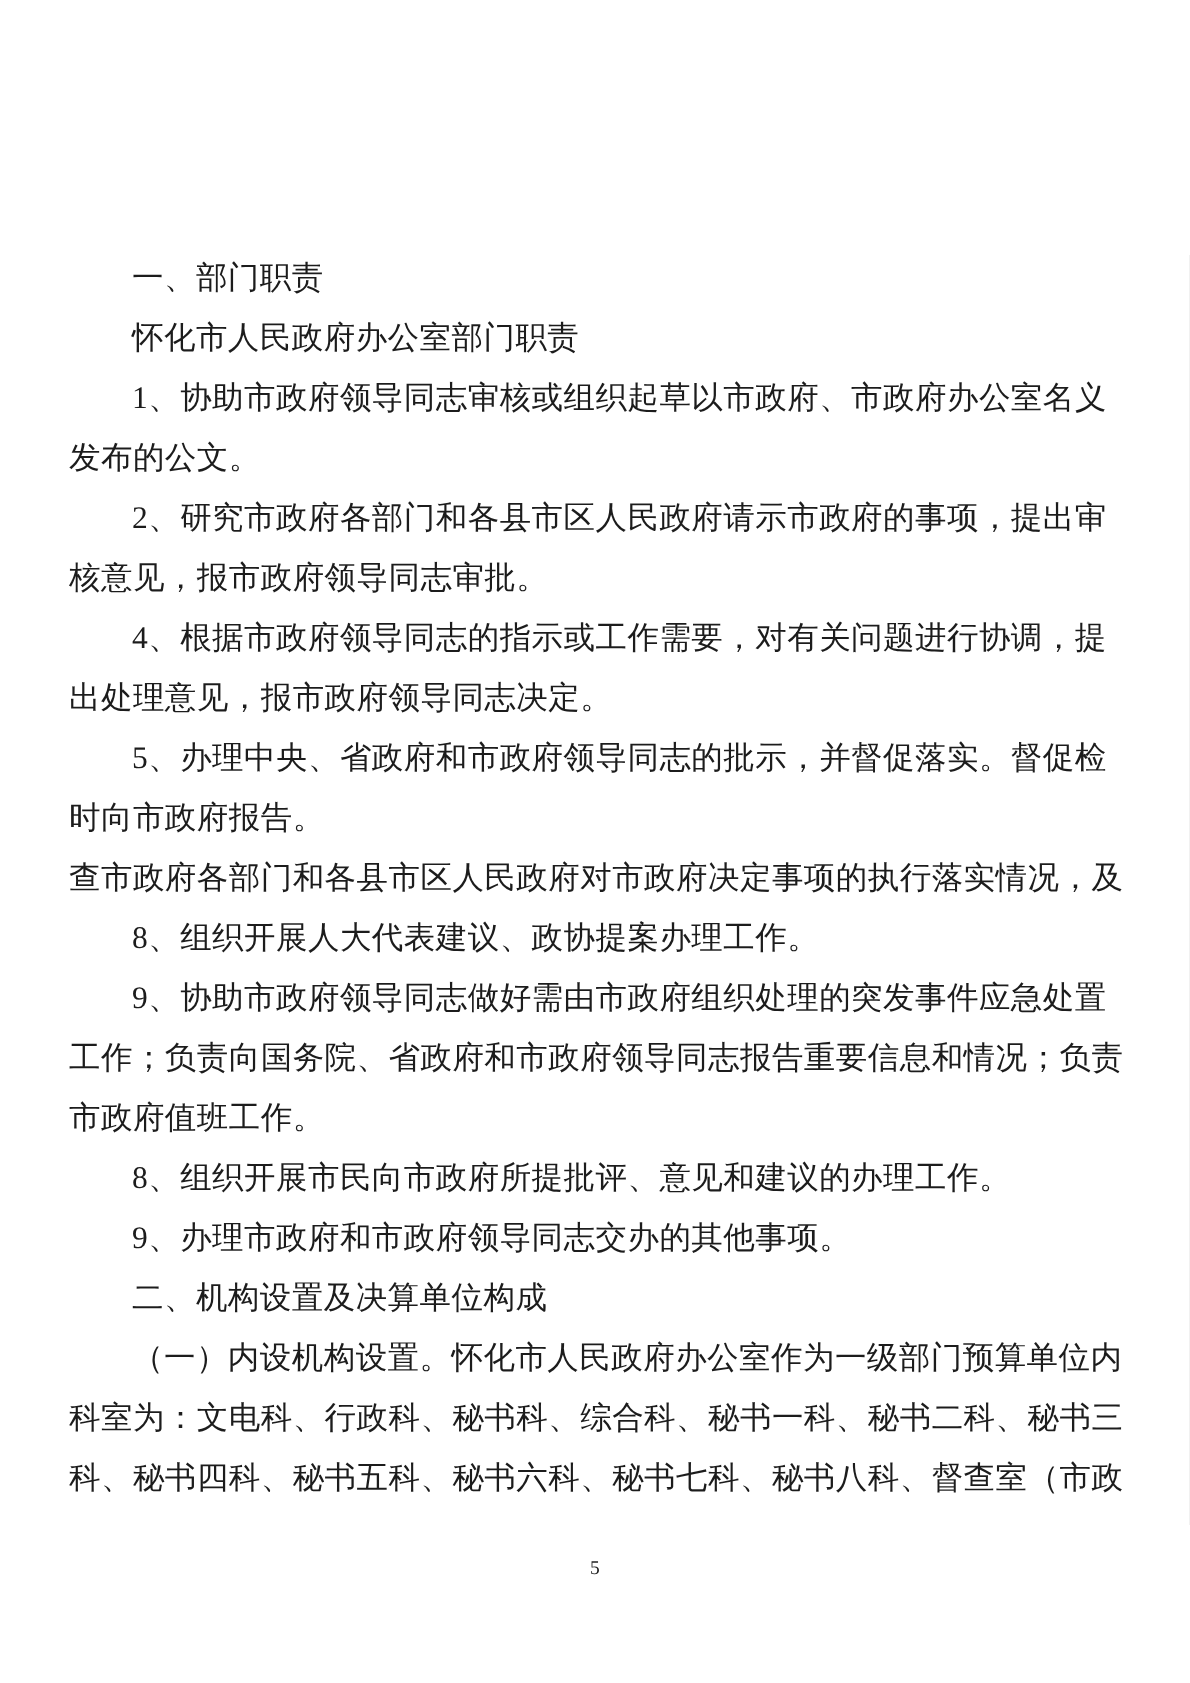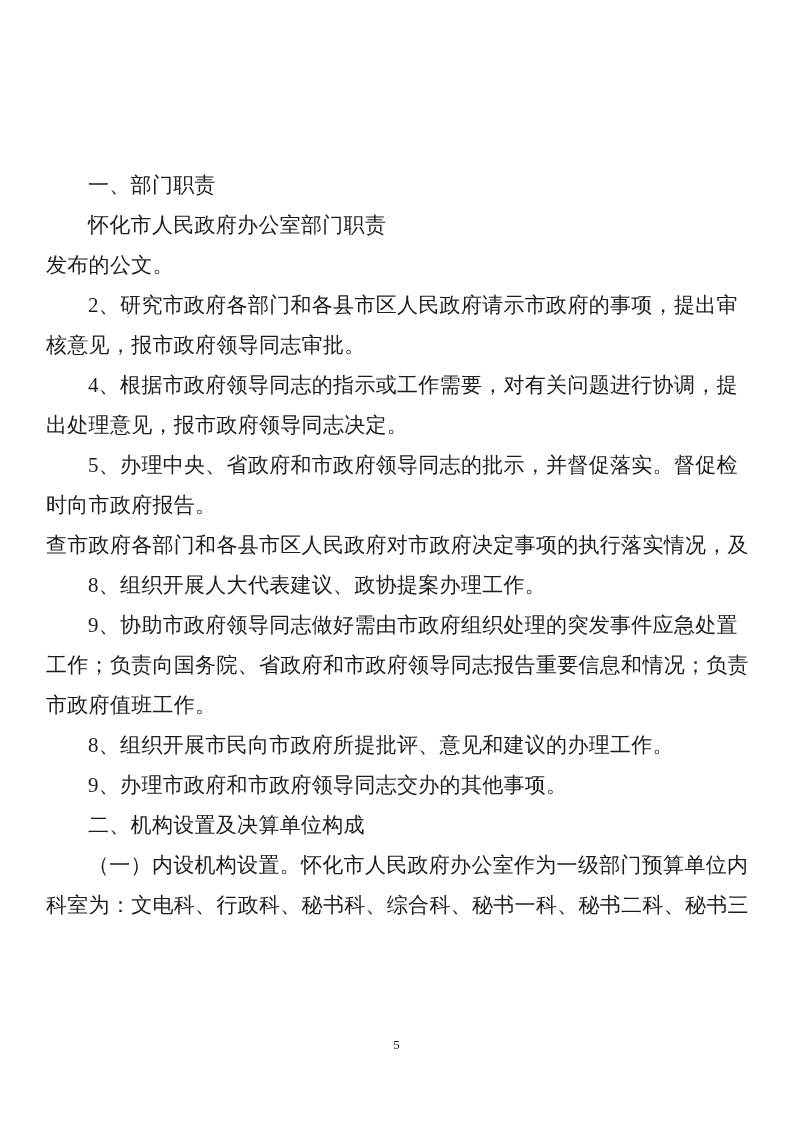--- a/index.html
+++ b/index.html
@@ -47,32 +47,34 @@
     color: #1c1c1c;
   }
 </style>
 </head>
 <body>
 
 <div class="page">
   <div class="text-block">
     <div class="line indent">一、部门职责</div>
     <div class="line indent">怀化市人民政府办公室部门职责</div>
+    <div class="line indent">1、协助市政府领导同志审核或组织起草以市政府、市政府办公室名义</div>
     <div class="line">发布的公文。</div>
     <div class="line indent">2、研究市政府各部门和各县市区人民政府请示市政府的事项，提出审</div>
     <div class="line">核意见，报市政府领导同志审批。</div>
     <div class="line indent">4、根据市政府领导同志的指示或工作需要，对有关问题进行协调，提</div>
     <div class="line">出处理意见，报市政府领导同志决定。</div>
     <div class="line indent">5、办理中央、省政府和市政府领导同志的批示，并督促落实。督促检</div>
     <div class="line">时向市政府报告。</div>
     <div class="line">查市政府各部门和各县市区人民政府对市政府决定事项的执行落实情况，及</div>
     <div class="line indent">8、组织开展人大代表建议、政协提案办理工作。</div>
     <div class="line indent">9、协助市政府领导同志做好需由市政府组织处理的突发事件应急处置</div>
     <div class="line">工作；负责向国务院、省政府和市政府领导同志报告重要信息和情况；负责</div>
     <div class="line">市政府值班工作。</div>
     <div class="line indent">8、组织开展市民向市政府所提批评、意见和建议的办理工作。</div>
     <div class="line indent">9、办理市政府和市政府领导同志交办的其他事项。</div>
     <div class="line indent">二、机构设置及决算单位构成</div>
     <div class="line indent">（一）内设机构设置。怀化市人民政府办公室作为一级部门预算单位内</div>
     <div class="line">科室为：文电科、行政科、秘书科、综合科、秘书一科、秘书二科、秘书三</div>
+    <div class="line">科、秘书四科、秘书五科、秘书六科、秘书七科、秘书八科、督查室（市政</div>
   </div>
   <div class="page-number">5</div>
 </div>
 
 </body></html>

